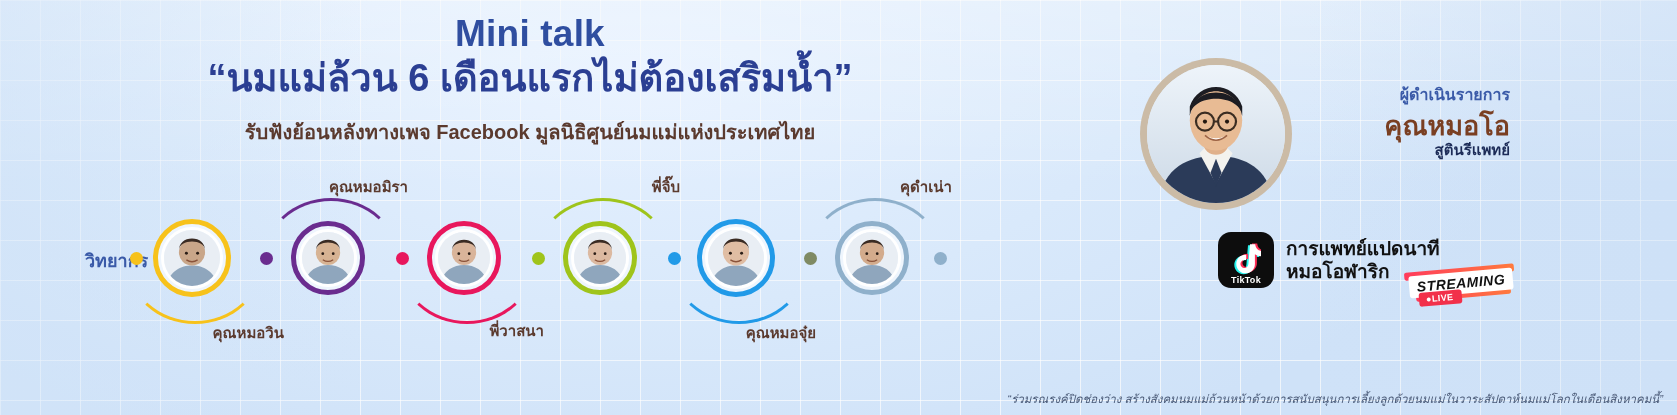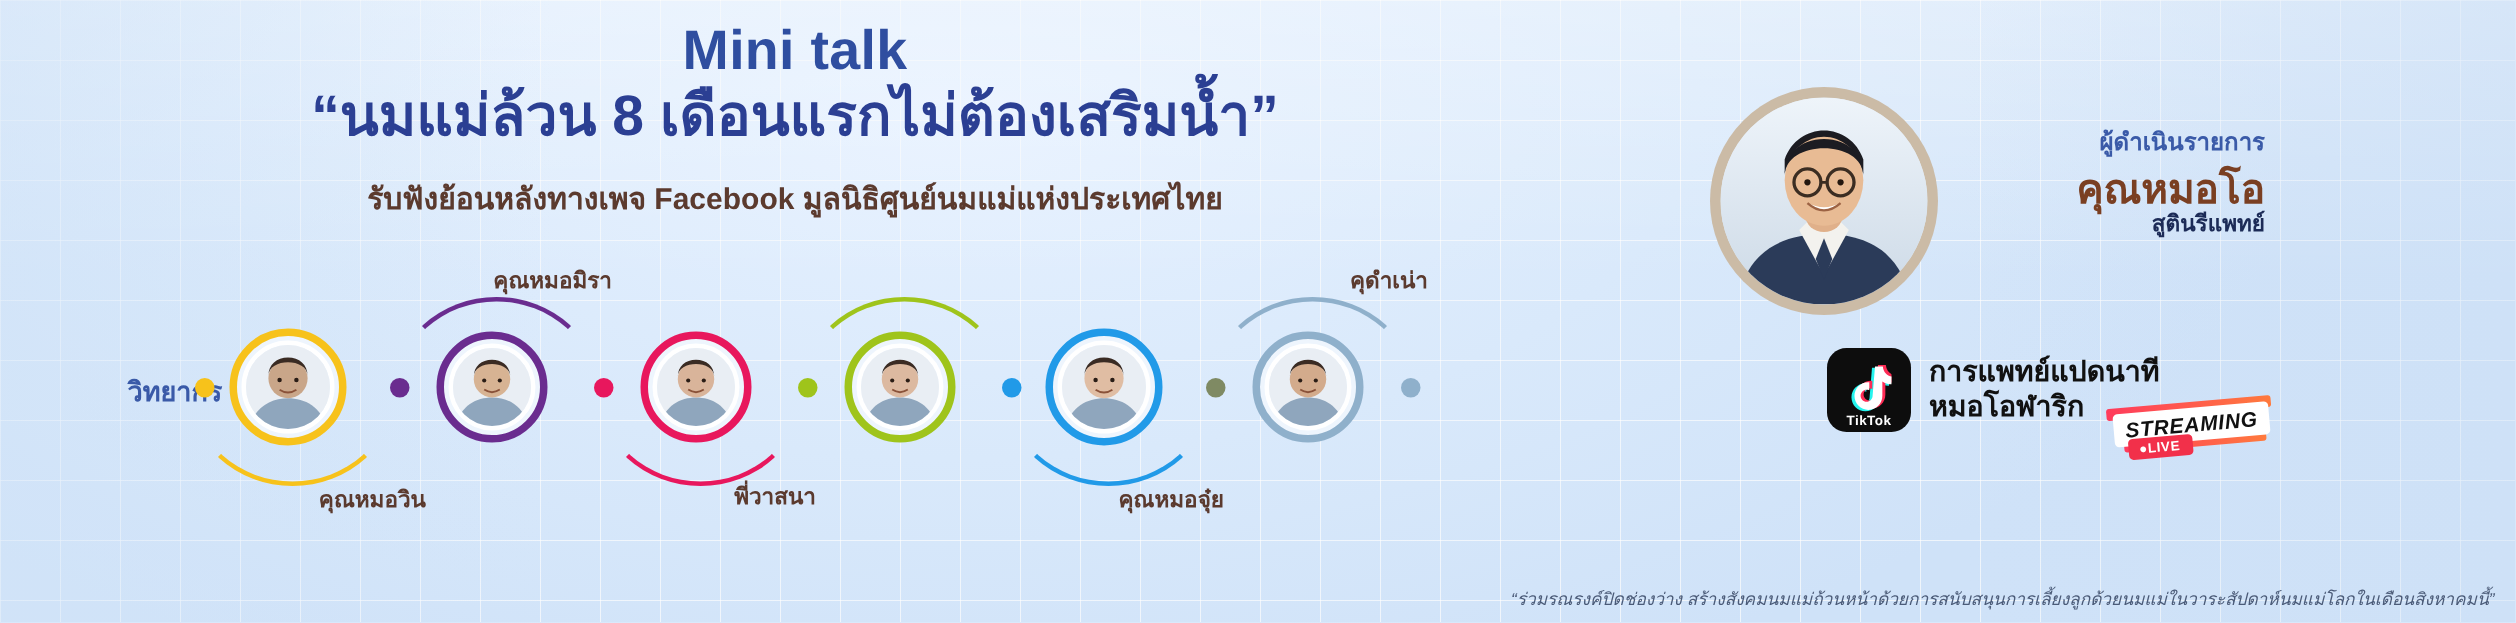--- a/index.html
+++ b/index.html
@@ -118,21 +118,21 @@
 </style>
 </head>
 <body>
 
 <div id="banner">
   <div id="grid"></div>
   <div id="vignette"></div>
 
   <div id="headline">
     <div class="title-main">Mini talk</div>
-    <div class="title-quote">“นมแม่ล้วน 8 เดือนแรกไม่ต้องเสริมน้ำ”</div>
+    <div class="title-quote">“นมแม่ล้วน 6 เดือนแรกไม่ต้องเสริมน้ำ”</div>
     <div class="subtitle">รับฟังย้อนหลังทางเพจ Facebook มูลนิธิศูนย์นมแม่แห่งประเทศไทย</div>
   </div>
 
   <div id="role-label">วิทยากร</div>
   <div id="timeline">
       <div class="arc" style="width: 132px; height: 120px; left: 126px; top: 20px; border-width: 3px; border-color: transparent transparent rgb(247, 194, 27);"></div>
       <div class="arc" style="width: 132px; height: 120px; left: 262px; top: 20px; border-width: 3px; border-color: rgb(106, 44, 143) transparent transparent;"></div>
       <div class="arc" style="width: 132px; height: 120px; left: 398px; top: 20px; border-width: 3px; border-color: transparent transparent rgb(232, 23, 93);"></div>
       <div class="arc" style="width: 132px; height: 120px; left: 534px; top: 20px; border-width: 3px; border-color: rgb(159, 196, 27) transparent transparent;"></div>
       <div class="arc" style="width: 132px; height: 120px; left: 670px; top: 20px; border-width: 3px; border-color: transparent transparent rgb(33, 154, 232);"></div>
@@ -185,20 +185,21 @@
               <rect width="60" height="60" fill="#e9eef4"></rect>
               <path d="M2 60 C6 44 18 38 30 38 C42 38 54 44 58 60 Z" fill="#8fa6bd"></path>
               <circle cx="30" cy="24" r="14" fill="#dcb9a0"></circle>
               <path d="M16 22 C16 9 44 9 44 22 C44 14 38 9 30 9 C22 9 16 14 16 22 Z" fill="#3a2b23"></path>
               <circle cx="24" cy="25" r="1.6" fill="#2a1d16"></circle>
               <circle cx="36" cy="25" r="1.6" fill="#2a1d16"></circle>
               <path d="M24 32 Q30 36 36 32" fill="none" stroke="#8a5239" stroke-width="1.4"></path>
             </svg></div>
         </div>
       </div>
+      <div class="sp-label" style="left: 520px; width: 160px; top: -3px;">พี่จิ๊บ</div>
       <div class="speaker" style="left: 697px; top: 41px; width: 78px; height: 78px;">
         <div class="ring" style="width: 78px; height: 78px; border: 5px solid rgb(33, 154, 232); padding: 3px;">
           <div class="inner"><svg viewBox="0 0 60 60" width="100%" height="100%">
               <rect width="60" height="60" fill="#e9eef4"></rect>
               <path d="M2 60 C6 44 18 38 30 38 C42 38 54 44 58 60 Z" fill="#8fa6bd"></path>
               <circle cx="30" cy="24" r="14" fill="#e0bda3"></circle>
               <path d="M16 22 C16 9 44 9 44 22 C44 14 38 9 30 9 C22 9 16 14 16 22 Z" fill="#3a2b23"></path>
               <circle cx="24" cy="25" r="1.6" fill="#2a1d16"></circle>
               <circle cx="36" cy="25" r="1.6" fill="#2a1d16"></circle>
               <path d="M24 32 Q30 36 36 32" fill="none" stroke="#8a5239" stroke-width="1.4"></path>

